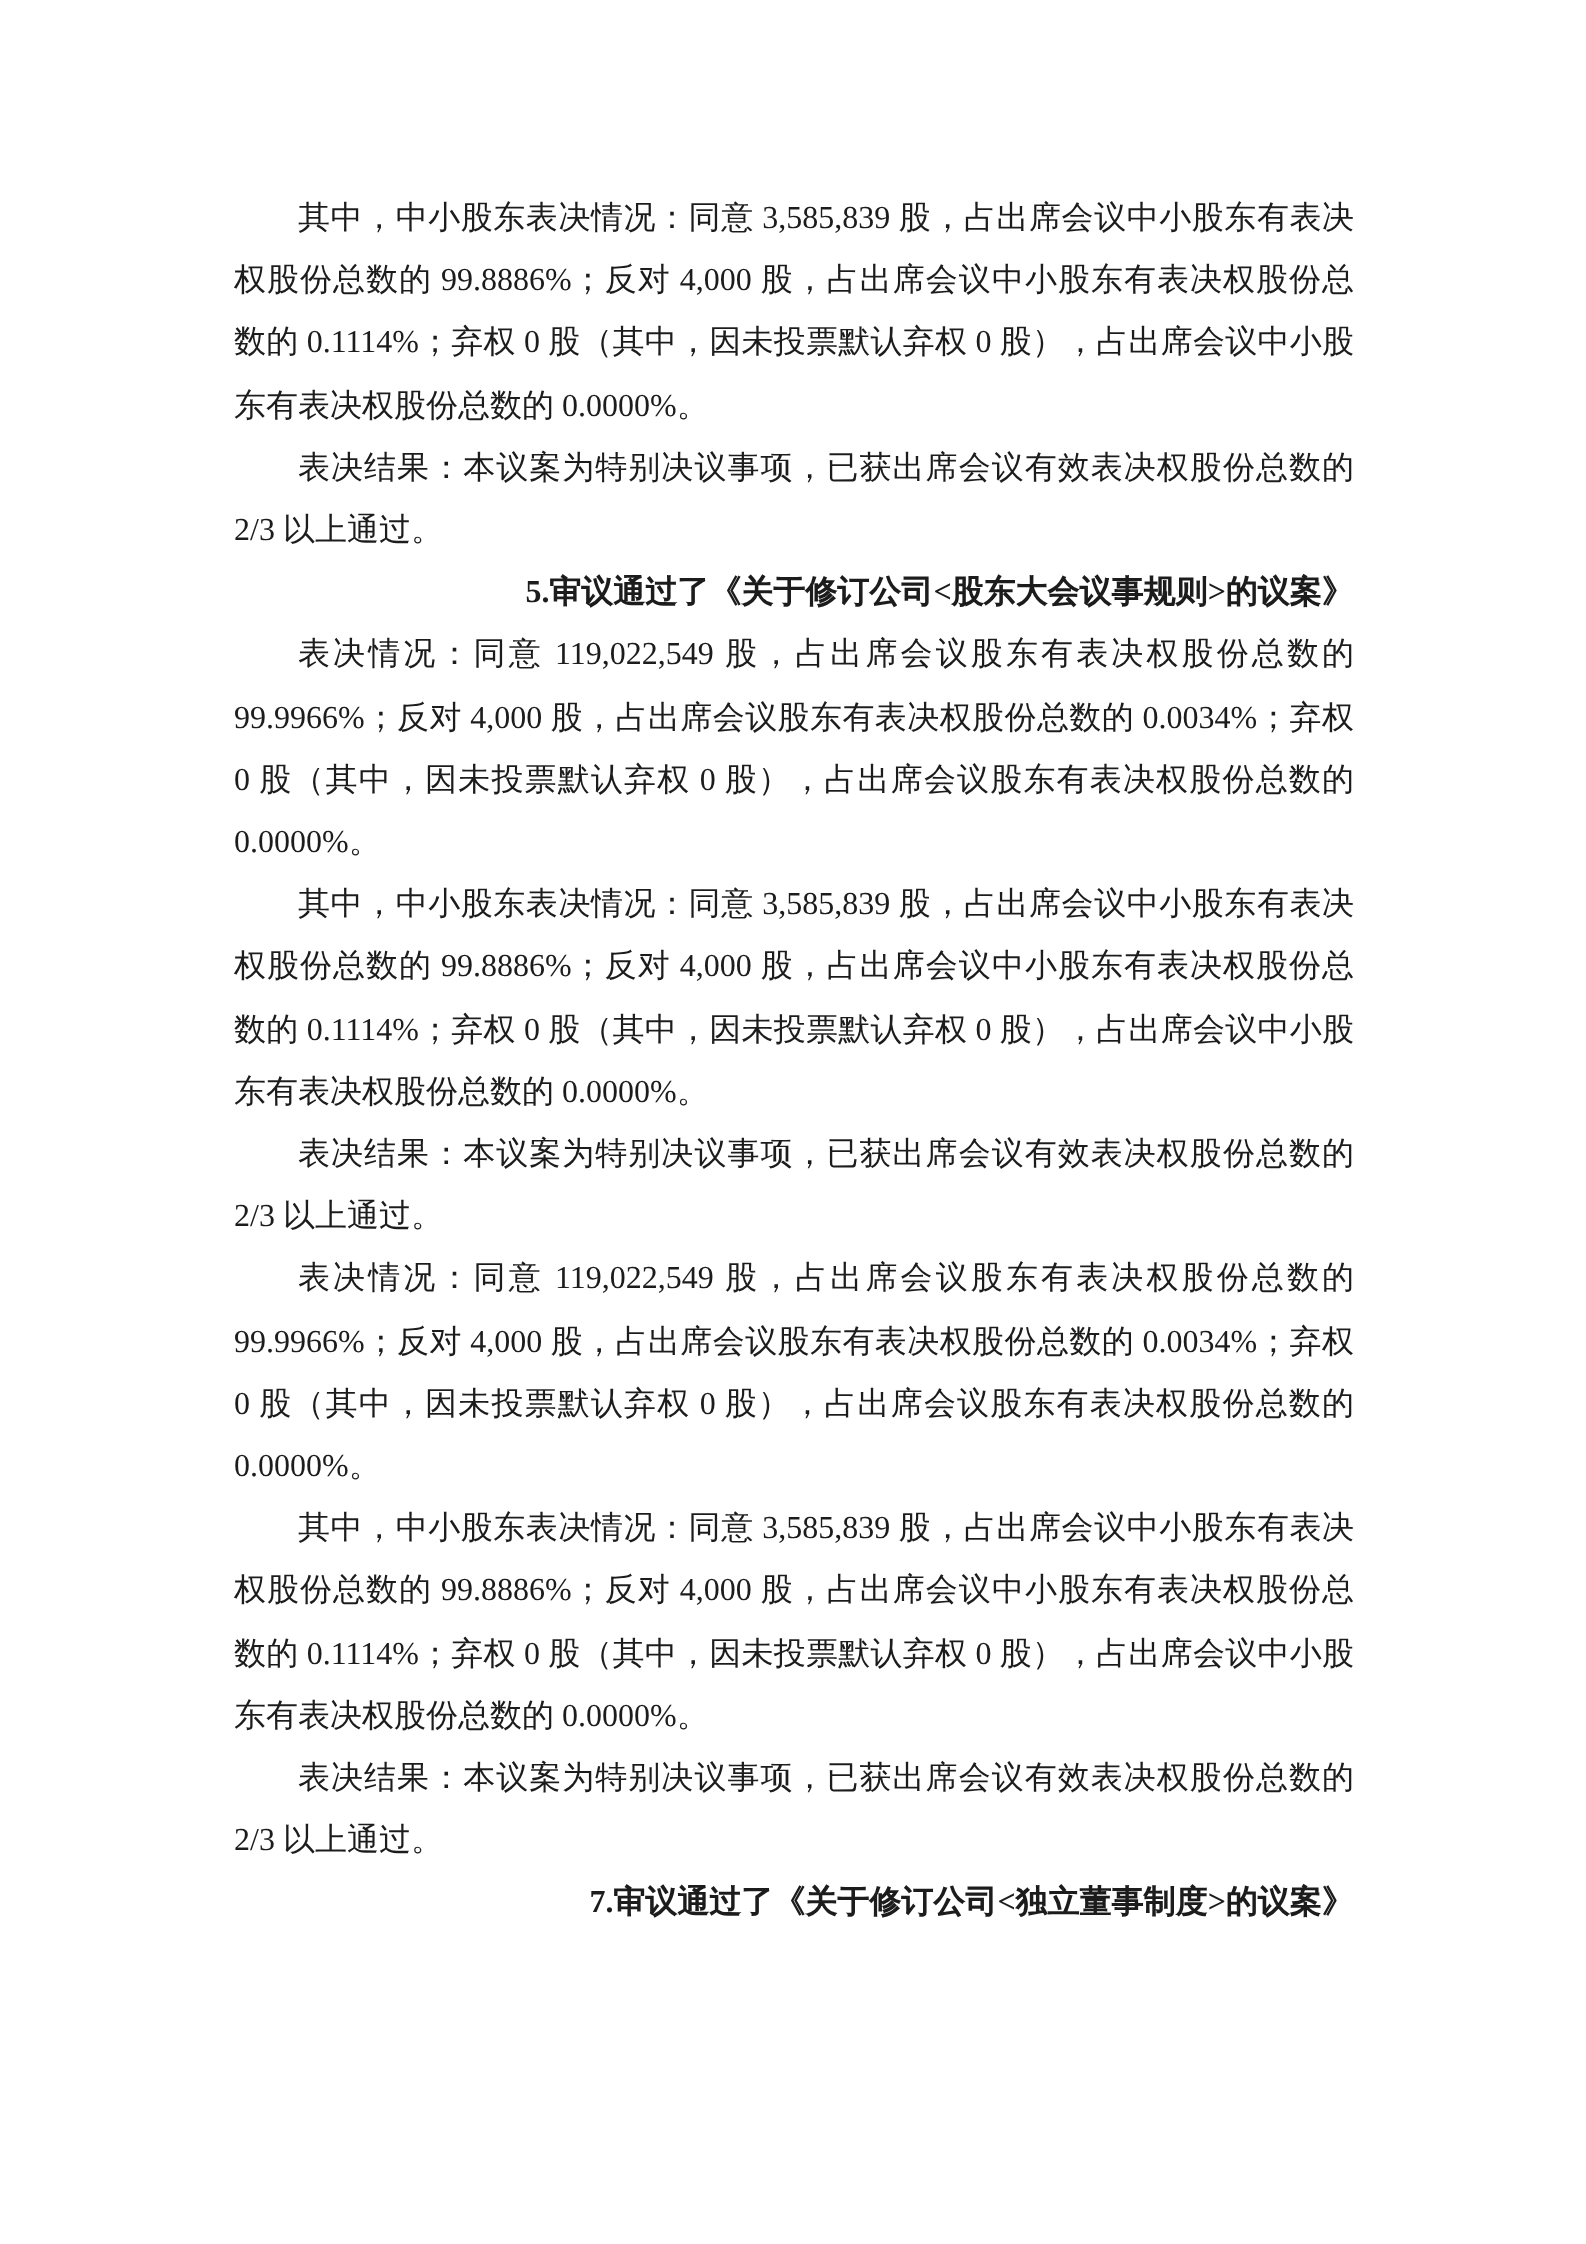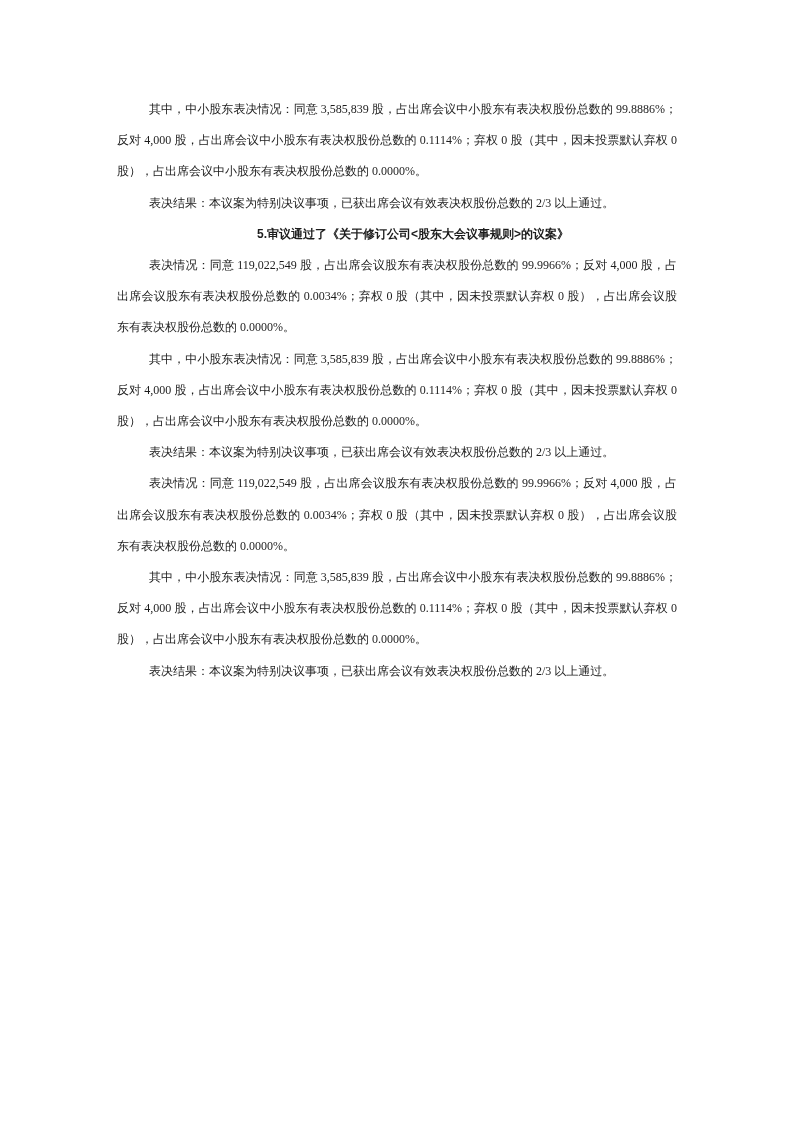--- a/index.html
+++ b/index.html
@@ -13,44 +13,45 @@
     height: 1122px;
     background: #ffffff;
     overflow: hidden;
     font-family: "Liberation Serif", "DejaVu Serif", serif;
   }
   .content {
     position: absolute;
     left: 117px;
     top: 94px;
     width: 560px;
-    font-size: 12px;
+    font-size: 16px;
     line-height: 31.2px;
     color: #1c1c1c;
     text-align: justify;
   }
   .content p {
     margin: 0;
     padding: 0;
     text-indent: 32px;
   }
   .content p.heading {
     font-weight: 700;
-    font-family: Liberation Sans, sans-serif;
-    text-align: center;
+    font-family: Liberation Serif, serif;
+    text-align: right;
   }
 </style>
 </head>
 <body>
 
 <div class="page">
   <div class="content">
     <p class="body">其中，中小股东表决情况：同意 3,585,839 股，占出席会议中小股东有表决权股份总数的 99.8886%；反对 4,000 股，占出席会议中小股东有表决权股份总数的 0.1114%；弃权 0 股（其中，因未投票默认弃权 0 股），占出席会议中小股东有表决权股份总数的 0.0000%。</p>
     <p class="body">表决结果：本议案为特别决议事项，已获出席会议有效表决权股份总数的 2/3 以上通过。</p>
     <p class="heading">5.审议通过了《关于修订公司&lt;股东大会议事规则&gt;的议案》</p>
     <p class="body">表决情况：同意 119,022,549 股，占出席会议股东有表决权股份总数的 99.9966%；反对 4,000 股，占出席会议股东有表决权股份总数的 0.0034%；弃权 0 股（其中，因未投票默认弃权 0 股），占出席会议股东有表决权股份总数的 0.0000%。</p>
     <p class="body">其中，中小股东表决情况：同意 3,585,839 股，占出席会议中小股东有表决权股份总数的 99.8886%；反对 4,000 股，占出席会议中小股东有表决权股份总数的 0.1114%；弃权 0 股（其中，因未投票默认弃权 0 股），占出席会议中小股东有表决权股份总数的 0.0000%。</p>
     <p class="body">表决结果：本议案为特别决议事项，已获出席会议有效表决权股份总数的 2/3 以上通过。</p>
     <p class="body">表决情况：同意 119,022,549 股，占出席会议股东有表决权股份总数的 99.9966%；反对 4,000 股，占出席会议股东有表决权股份总数的 0.0034%；弃权 0 股（其中，因未投票默认弃权 0 股），占出席会议股东有表决权股份总数的 0.0000%。</p>
     <p class="body">其中，中小股东表决情况：同意 3,585,839 股，占出席会议中小股东有表决权股份总数的 99.8886%；反对 4,000 股，占出席会议中小股东有表决权股份总数的 0.1114%；弃权 0 股（其中，因未投票默认弃权 0 股），占出席会议中小股东有表决权股份总数的 0.0000%。</p>
     <p class="body">表决结果：本议案为特别决议事项，已获出席会议有效表决权股份总数的 2/3 以上通过。</p>
+    <p class="heading">7.审议通过了《关于修订公司&lt;独立董事制度&gt;的议案》</p>
   </div>
 </div>
 
 </body></html>

